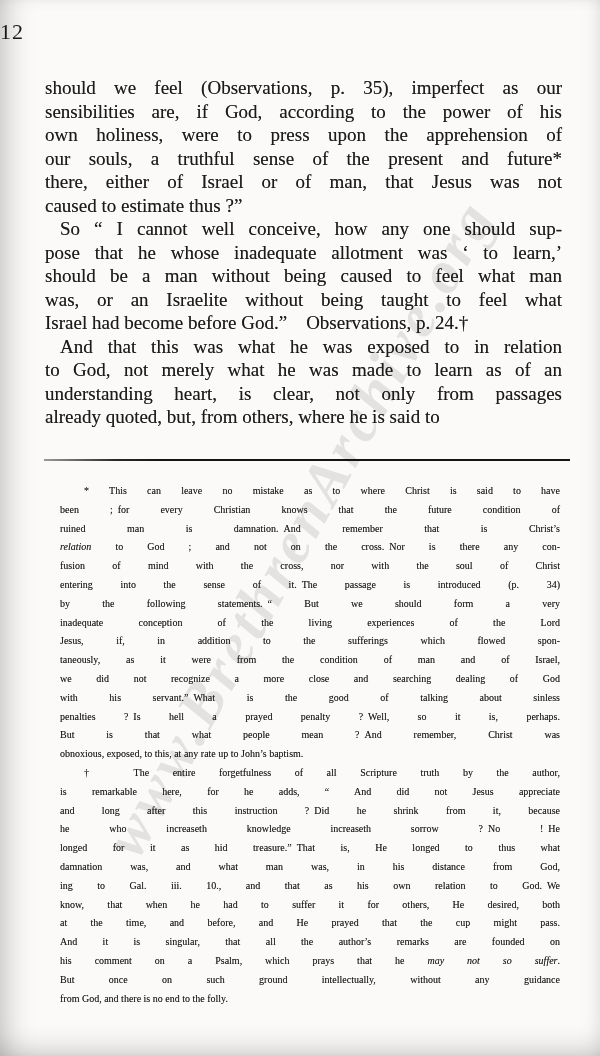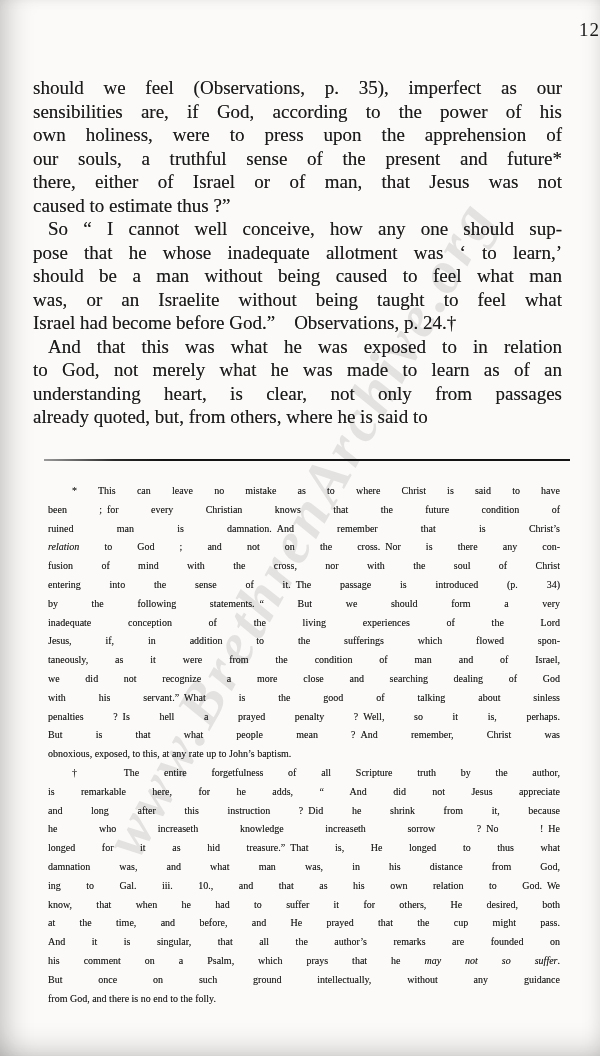--- a/index.html
+++ b/index.html
@@ -19,33 +19,33 @@
   }
   .watermark {
     position:absolute; left:50%; top:50%; z-index:0;
     transform:translate(-50%,-50%) rotate(-61deg);
     font-size:60px; font-weight:bold; font-style:italic;
     letter-spacing:4px; white-space:nowrap;
     color:rgba(70,70,70,0.13);
   }
   .pagenum {
     position:absolute; top:19px; left:0; right:0; z-index:2;
-    text-align:right; font-size:19px; letter-spacing:1px;
+    text-align:left; font-size:22px; letter-spacing:1px;
   }
   .bodytext {
     position:absolute; top:76px; left:33px; width:529px; z-index:2;
     font-size:19px; line-height:23.5px;
     text-shadow:0 0 0.4px rgba(0,0,0,0.5);
   }
   .footnotes {
     position:absolute; top:482px; left:48px; width:512px; z-index:2;
     font-size:10px; line-height:18.8px;
     text-shadow:0 0 0.3px rgba(0,0,0,0.45);
   }
-  .tline { text-align:justify; text-align-last:justify; }
+  .tline { text-align:justify; text-align-last:justify;margin-left:12px; }
   .tline.last { text-align-last:left; }
   .para.indented .tline.first { text-indent:15px; }
   .footnote .tline.first { text-indent:24px; }
   .rule {
     position:absolute; top:459px; left:44px; width:526px; height:2px; z-index:2;
     background:linear-gradient(90deg,#9a9a9a 0px,#2a2a2a 70px,#141414 120px,#141414 100%);
   }
   i { font-style:italic; }
 </style>
 </head>

